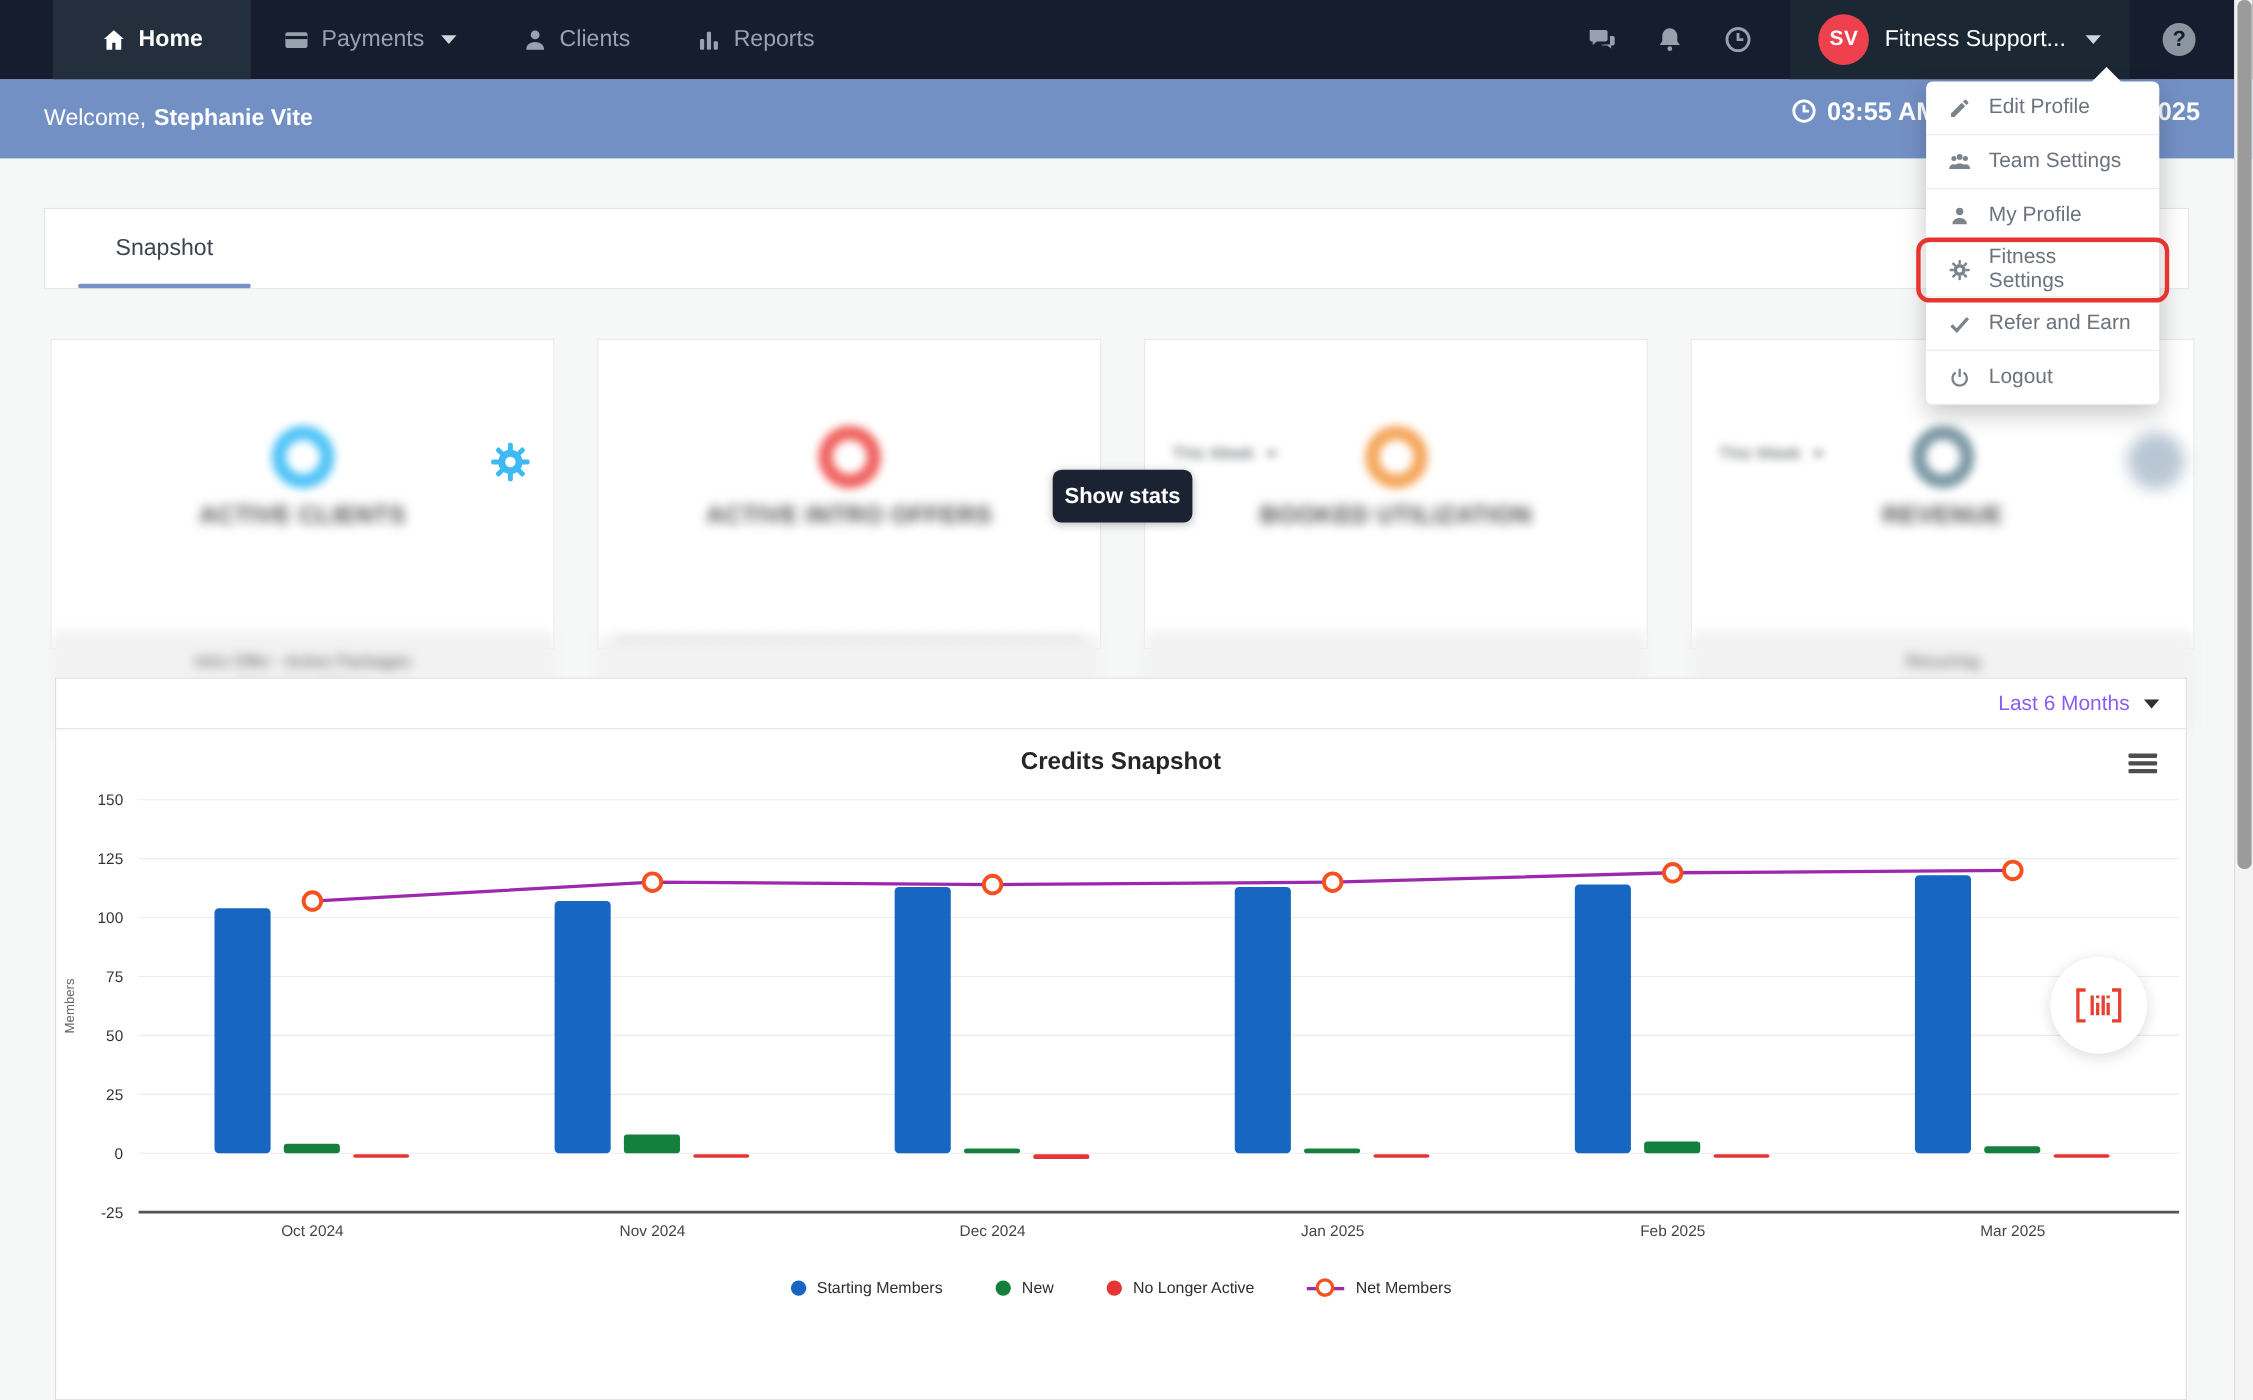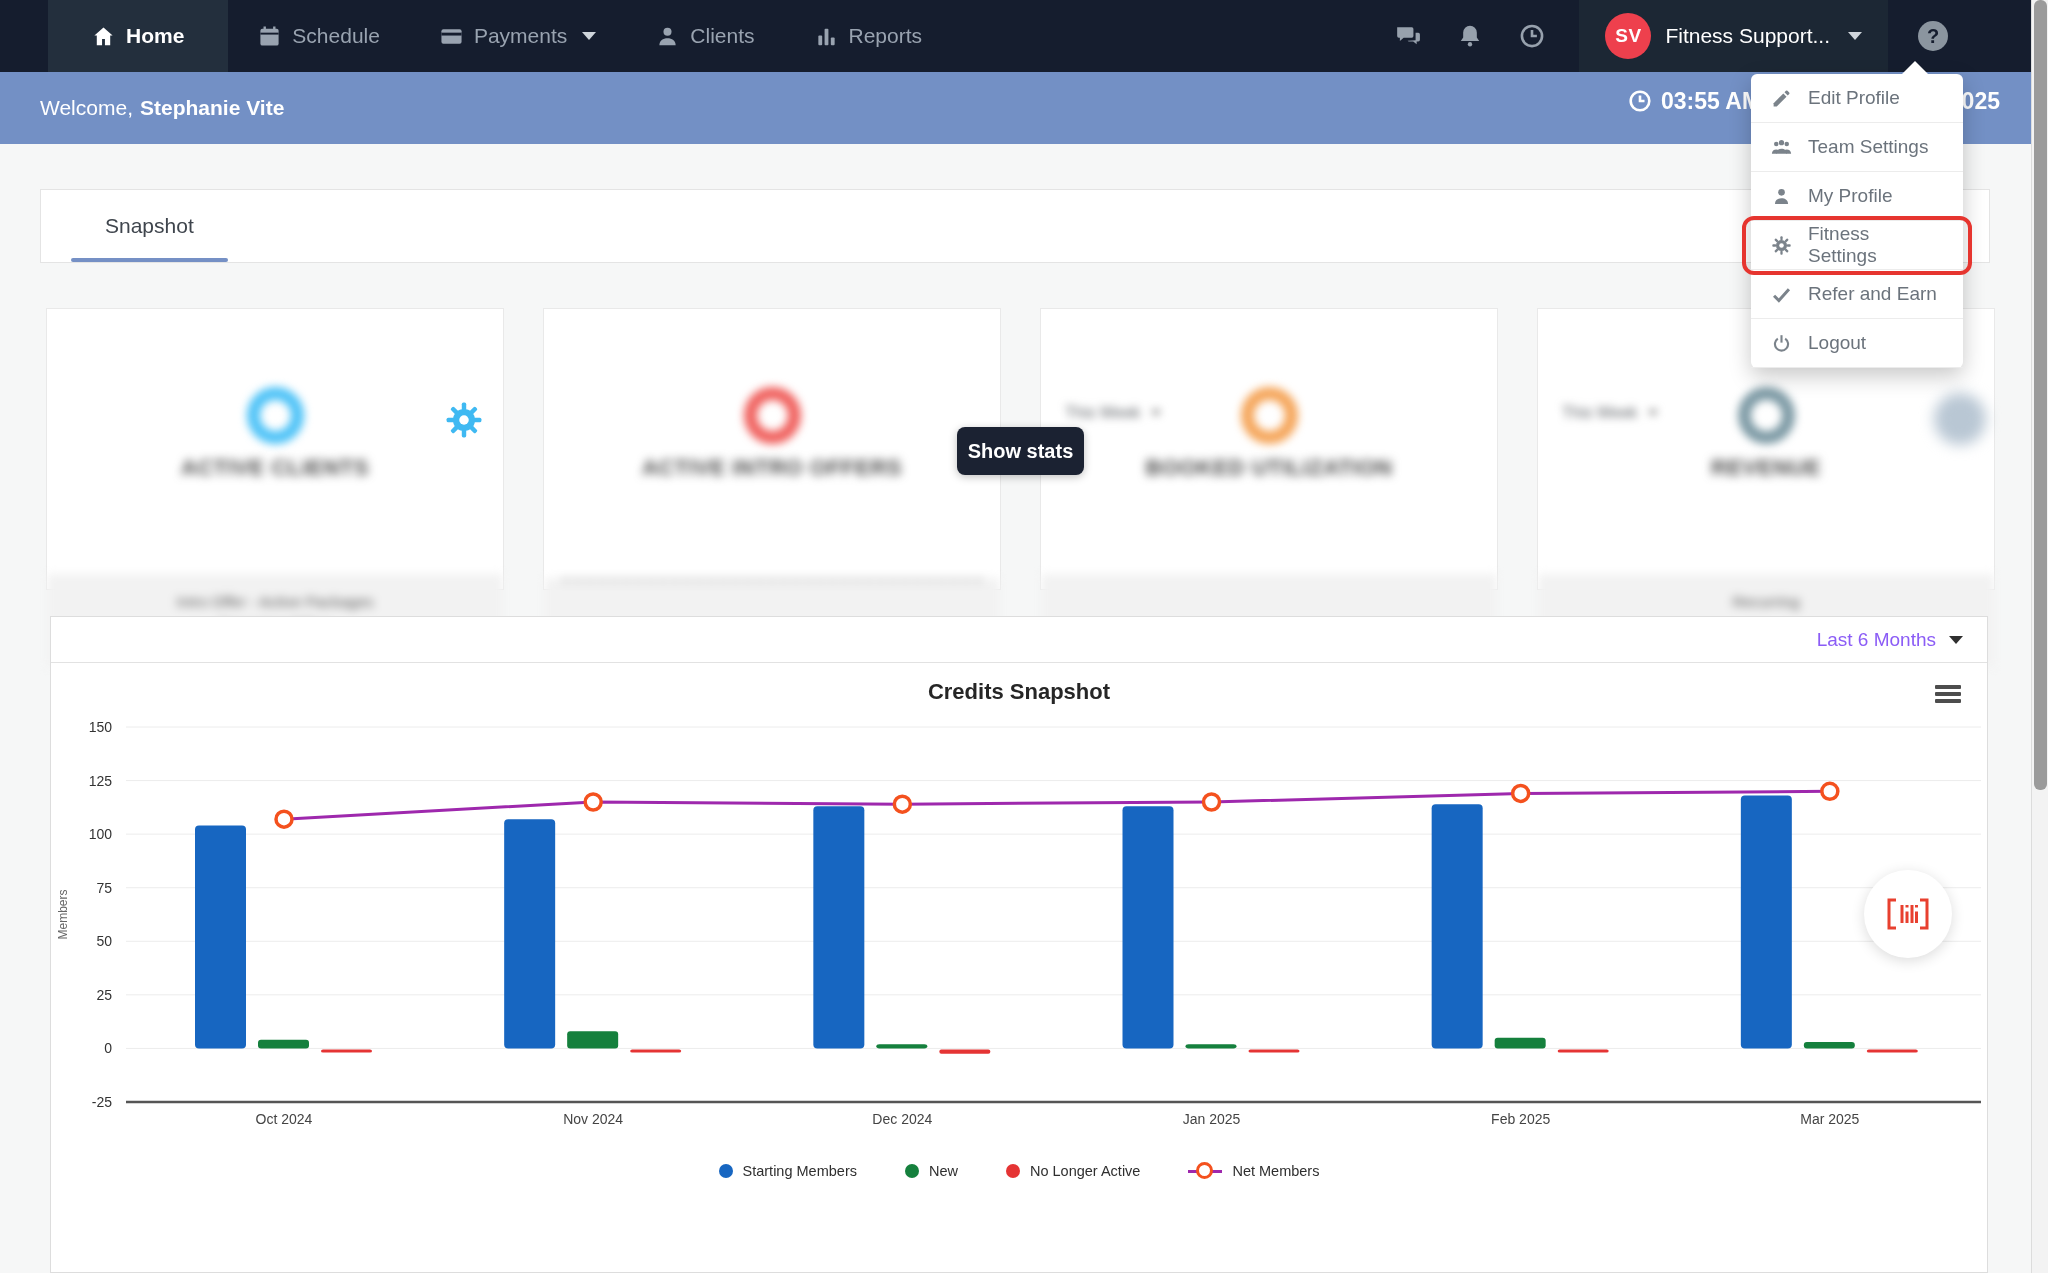--- a/index.html
+++ b/index.html
@@ -5,21 +5,21 @@
   * { margin:0; padding:0; box-sizing:border-box; }
   html,body { width:2048px; height:1273px; overflow:hidden; }
   body { font-family:"Liberation Sans", sans-serif; background:#f6f7f7; position:relative; }
 
   
   .navbar { position:absolute; top:0; left:0; width:2048px; height:72px; background:#151d2e; display:flex; align-items:stretch; z-index:60; }
   .nav-left { display:flex; margin-left:48px; }
   .nav-item { display:flex; align-items:center; gap:11px; padding:0 30px; color:#99a3b0; font-size:21px; cursor:pointer; }
   .nav-item.active { background:#232f3d; color:#fff; font-weight:bold; padding:0 44px; }
   .nav-item svg { width:23px; height:23px; }
-  .nav-right { margin-left:auto; display:flex; align-items:center; padding-right:84px; }
+  .nav-right { margin-left:auto; display:flex; align-items:center; padding-right:36px; }
   .icon-btn { width:62px; display:flex; justify-content:center; align-items:center; color:#97a1ad; cursor:pointer; }
   .icon-btn svg { width:26px; height:26px; }
   .user-btn { height:72px; display:flex; align-items:center; gap:14px; background:#1c2734; padding:0 26px; margin-left:16px; color:#fff; font-size:21px; cursor:pointer; position:relative; }
   .avatar { width:46px; height:46px; border-radius:50%; background:#ee404d; color:#fff; font-weight:bold; font-size:19px; display:flex; align-items:center; justify-content:center; letter-spacing:.5px; }
   .caret-down { width:0; height:0; border-left:7px solid transparent; border-right:7px solid transparent; border-top:8px solid #cfd5db; margin-left:4px; }
   .help-btn { margin-left:14px; }
   .help-circle { width:30px; height:30px; border-radius:50%; background:#8b959f; color:#151d2e; font-weight:bold; font-size:20px; display:flex; align-items:center; justify-content:center; }
 
   
   .welcome-bar { position:absolute; top:72px; left:0; width:2048px; height:72px; background:#7390c5; color:#fff; display:flex; align-items:center; padding-left:40px; font-size:21px; }
@@ -86,28 +86,20 @@
 </head>
 <body>
 
 <header class="navbar">
   <nav class="nav-left">
     <div class="nav-item active">
       <svg viewBox="0 0 24 24" fill="currentColor">
           <path d="M12 2.5 2.5 11H5v10h5.5v-6.5h3V21H19V11h2.5z"></path>
         </svg>
       <span>Home</span>
-    </div>
-    <div class="nav-item">
-      <svg viewBox="0 0 24 24" fill="currentColor">
-          <path d="M7 1.5v3M17 1.5v3" stroke="currentColor" stroke-width="2.5" fill="none"></path>
-          <rect x="2.5" y="4" width="19" height="17.5" rx="2"></rect>
-          <rect x="2.5" y="8" width="19" height="2" fill="#151d2e"></rect>
-        </svg>
-      <span>Schedule</span>
     </div>
     <div class="nav-item">
       <svg viewBox="0 0 24 24" fill="currentColor">
           <rect x="1.5" y="4.5" width="21" height="15" rx="2"></rect>
           <rect x="1.5" y="8" width="21" height="3" fill="#151d2e"></rect>
         </svg>
       <span>Payments</span>
       <span class="caret-down"></span>
     </div>
     <div class="nav-item">

